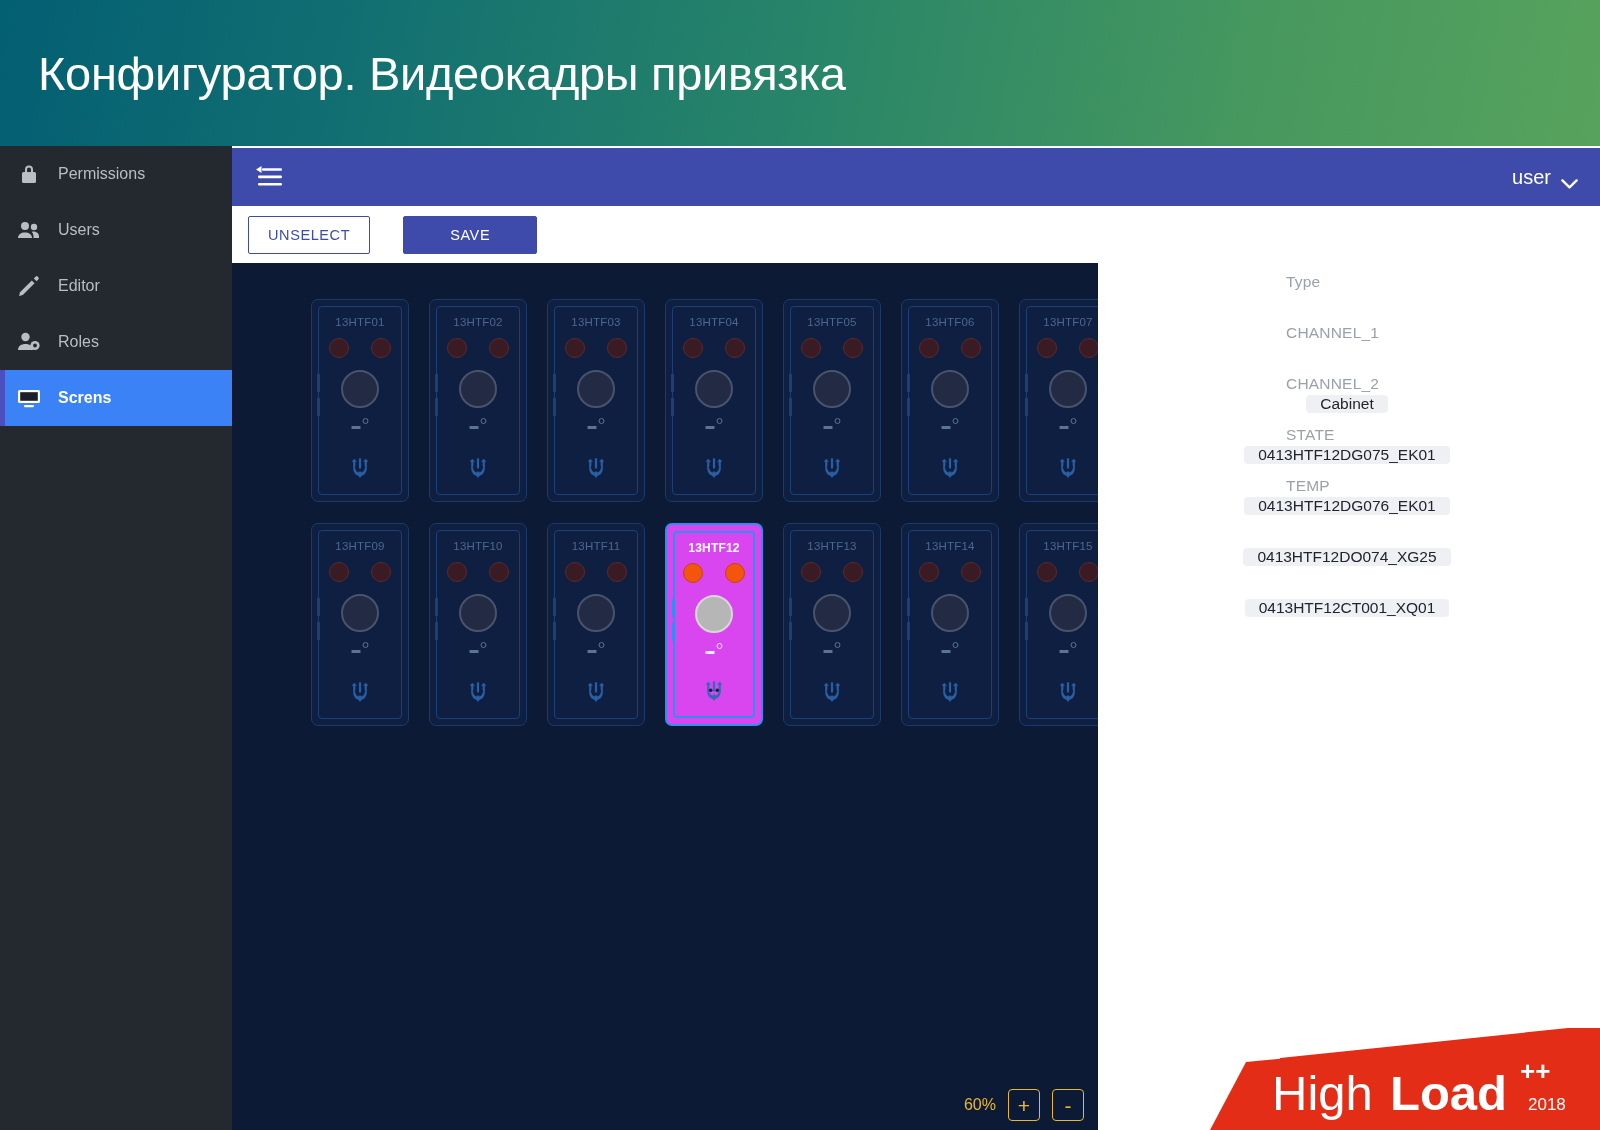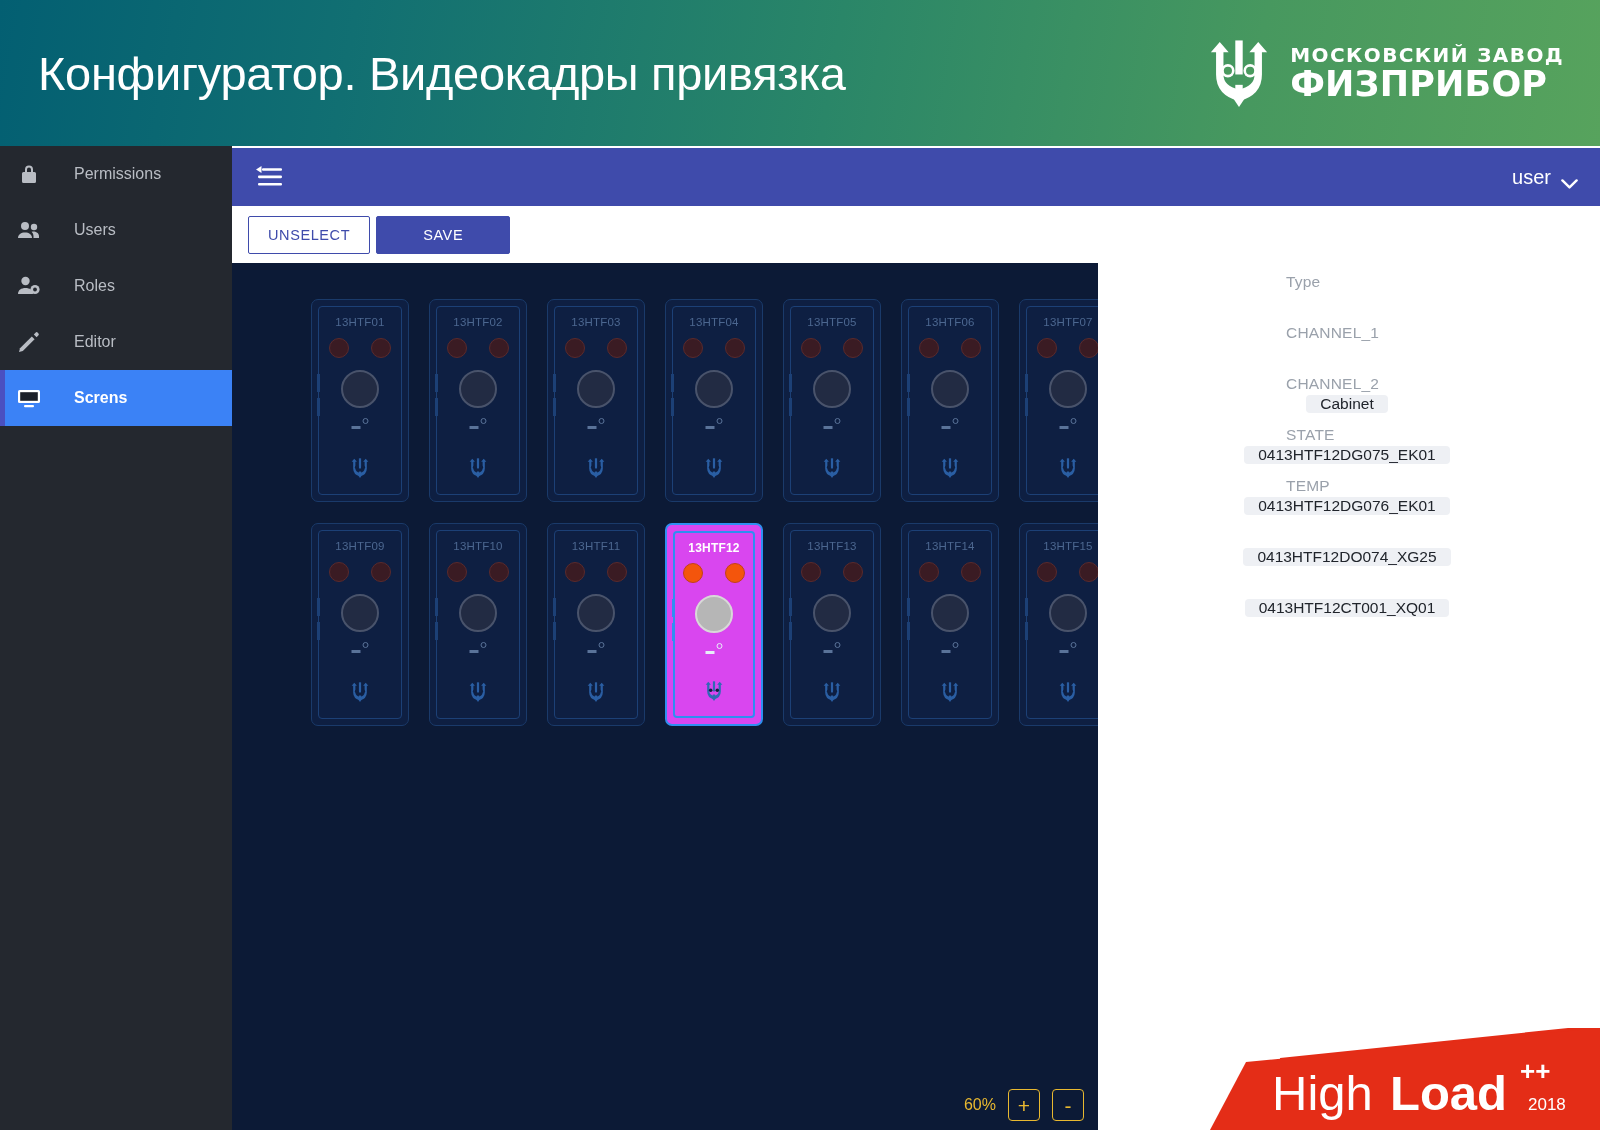--- a/index.html
+++ b/index.html
@@ -38,21 +38,21 @@
   
   .sidebar {
     position: absolute; left: 0; top: 146px; width: 232px; height: 984px;
     background: #24282f;
   }
   .sidebar-head {
     height: 60px; display: flex; align-items: center; padding-left: 14px;
     background: #1c2029; color: #ffffff; font-size: 16px; font-weight: 700;
   }
   .nav-item {
-    height: 56px; display: flex; align-items: center; gap: 32px;
+    height: 56px; display: flex; align-items: center; gap: 16px;
     padding-left: 16px; color: #b9bdc4; font-size: 16px; position: relative;
     cursor: pointer;
   }
   .nav-item .nav-ico { width: 26px; height: 26px; display:flex; align-items:center; justify-content:center; flex:0 0 auto; }
   .nav-item .nav-ico svg { display: block; }
   .nav-item.is-active { background: #3b82f6; color: #ffffff; font-weight: 700; }
   .nav-item.is-active::before {
     content: ""; position: absolute; left: 0; top: 0; width: 5px; height: 100%;
     background: #4a50c0;
   }
@@ -76,21 +76,21 @@
     background: #ffffff; display: flex; align-items: center;
     justify-content: space-between; padding: 0 16px 0 16px;
   }
   .btn {
     height: 38px; padding: 0 19px; font-size: 14.5px; letter-spacing: 0.6px;
     border-radius: 2px; display: inline-flex; align-items: center;
     justify-content: center; cursor: pointer; font-family: "Liberation Sans", sans-serif;
   }
   .btn-outline { border: 1.6px solid #3f4bab; color: #3f4bab; background: #fff; }
   .btn-filled  { border: 1.6px solid #3f4bab; color: #ffffff; background: #3f4bab; min-width: 134px; }
-  .actions-right { display: flex; align-items: center; gap: 6px; }
+  .actions-right { display: flex; align-items: center; gap: 33px; }
 
   
   .canvas {
     position: absolute; left: 232px; top: 263px; width: 866px; height: 867px;
     background: #0c1a36; overflow: hidden;
   }
   .cab-grid {
     position: absolute; left: 74px; top: 36px;
     display: grid; grid-template-columns: repeat(7, 118px);
     column-gap: 0px; row-gap: 21px;
@@ -175,40 +175,20 @@
   }
   .highload svg { display: block; }
 </style>
 </head>
 <body>
 
 <div id="app">
 
   <div class="page-header">
     <div class="page-title">Конфигуратор. Видеокадры привязка</div>
-    <div class="brand">
-      <div class="brand-mark">
-        <svg viewBox="0 0 100 100" width="74" height="74" aria-hidden="true">
-          <g fill="#ffffff">
-            <path d="M12 22 L24 8 L36 22 L29 22 L29 52 Q29 68 50 72 Q71 68 71 52 L71 22 L64 22 L76 8 L88 22 L81 22 L81 52 Q81 80 50 88 Q19 80 19 52 L19 22 Z"></path>
-            <rect x="45" y="6" width="10" height="46"></rect>
-            <path d="M38 78 L62 78 L50 96 Z"></path>
-            <rect x="45" y="66" width="10" height="16"></rect>
-          </g>
-          <circle cx="35" cy="47" r="9" fill="#ffffff"></circle>
-          <circle cx="65" cy="47" r="9" fill="#ffffff"></circle>
-          <circle cx="35" cy="47" r="5.5" fill="#4a9a5f"></circle>
-          <circle cx="65" cy="47" r="5.5" fill="#4a9a5f"></circle>
-        </svg>
-      </div>
-      <div class="brand-text">
-        <span class="brand-line1">МОСКОВСКИЙ ЗАВОД</span>
-        <span class="brand-line2">ФИЗПРИБОР</span>
-      </div>
-    </div>
   </div>
 
   <div class="sidebar">
 
     <div class="nav-item">
       <span class="nav-ico">
         <svg width="20" height="22" viewBox="0 0 20 22">
             <path fill="#b9bdc4" d="M6 9V6.5a4 4 0 018 0V9h1.5A1.5 1.5 0 0117 10.5v8A1.5 1.5 0 0115.5 20h-11A1.5 1.5 0 013 18.5v-8A1.5 1.5 0 014.5 9H6zm2 0h4V6.5a2 2 0 10-4 0V9z"></path>
           </svg>
       </span>
@@ -224,42 +204,42 @@
               <path d="M1 18c0-3.6 3.1-5.6 7-5.6s7 2 7 5.6z"></path>
               <path d="M16 11.6c3.3 0 6 1.7 6 4.6v1.8h-5.5v-1.8c0-1.8-.7-3.4-1.9-4.5z"></path>
             </g>
           </svg>
       </span>
       <span>Users</span>
     </div>
 
     <div class="nav-item">
       <span class="nav-ico">
+        <svg width="22" height="22" viewBox="0 0 22 22">
+            <g fill="#b9bdc4">
+              <path d="M2 17.2L1 21l3.8-1L16.6 8.2l-2.8-2.8z"></path>
+              <path d="M18.6 6.2l1.7-1.7a1.6 1.6 0 000-2.3l-.5-.5a1.6 1.6 0 00-2.3 0l-1.7 1.7z"></path>
+            </g>
+          </svg>
+      </span>
+      <span>Editor</span>
+    </div>
+
+    <div class="nav-item">
+      <span class="nav-ico">
         <svg width="24" height="22" viewBox="0 0 24 22">
             <g fill="#b9bdc4">
               <circle cx="8.5" cy="6" r="4.2"></circle>
               <path d="M1 19c0-3.8 3.3-5.9 7.5-5.9s7.5 2.1 7.5 5.9z"></path>
               <circle cx="18" cy="14.5" r="4.6"></circle>
               <circle cx="18" cy="14.5" r="1.9" fill="#24282f"></circle>
             </g>
           </svg>
       </span>
       <span>Roles</span>
-    </div>
-
-    <div class="nav-item">
-      <span class="nav-ico">
-        <svg width="22" height="22" viewBox="0 0 22 22">
-            <g fill="#b9bdc4">
-              <path d="M2 17.2L1 21l3.8-1L16.6 8.2l-2.8-2.8z"></path>
-              <path d="M18.6 6.2l1.7-1.7a1.6 1.6 0 000-2.3l-.5-.5a1.6 1.6 0 00-2.3 0l-1.7 1.7z"></path>
-            </g>
-          </svg>
-      </span>
-      <span>Editor</span>
     </div>
 
     <div class="nav-item is-active">
       <span class="nav-ico">
         <svg width="24" height="20" viewBox="0 0 24 20">
             <g fill="#ffffff">
               <rect x="1" y="2" width="22" height="13" rx="1.6"></rect>
               <rect x="3.2" y="4.2" width="17.6" height="8.6" fill="#1c2029"></rect>
               <rect x="7" y="17" width="10" height="2.2" rx="1"></rect>
             </g>

